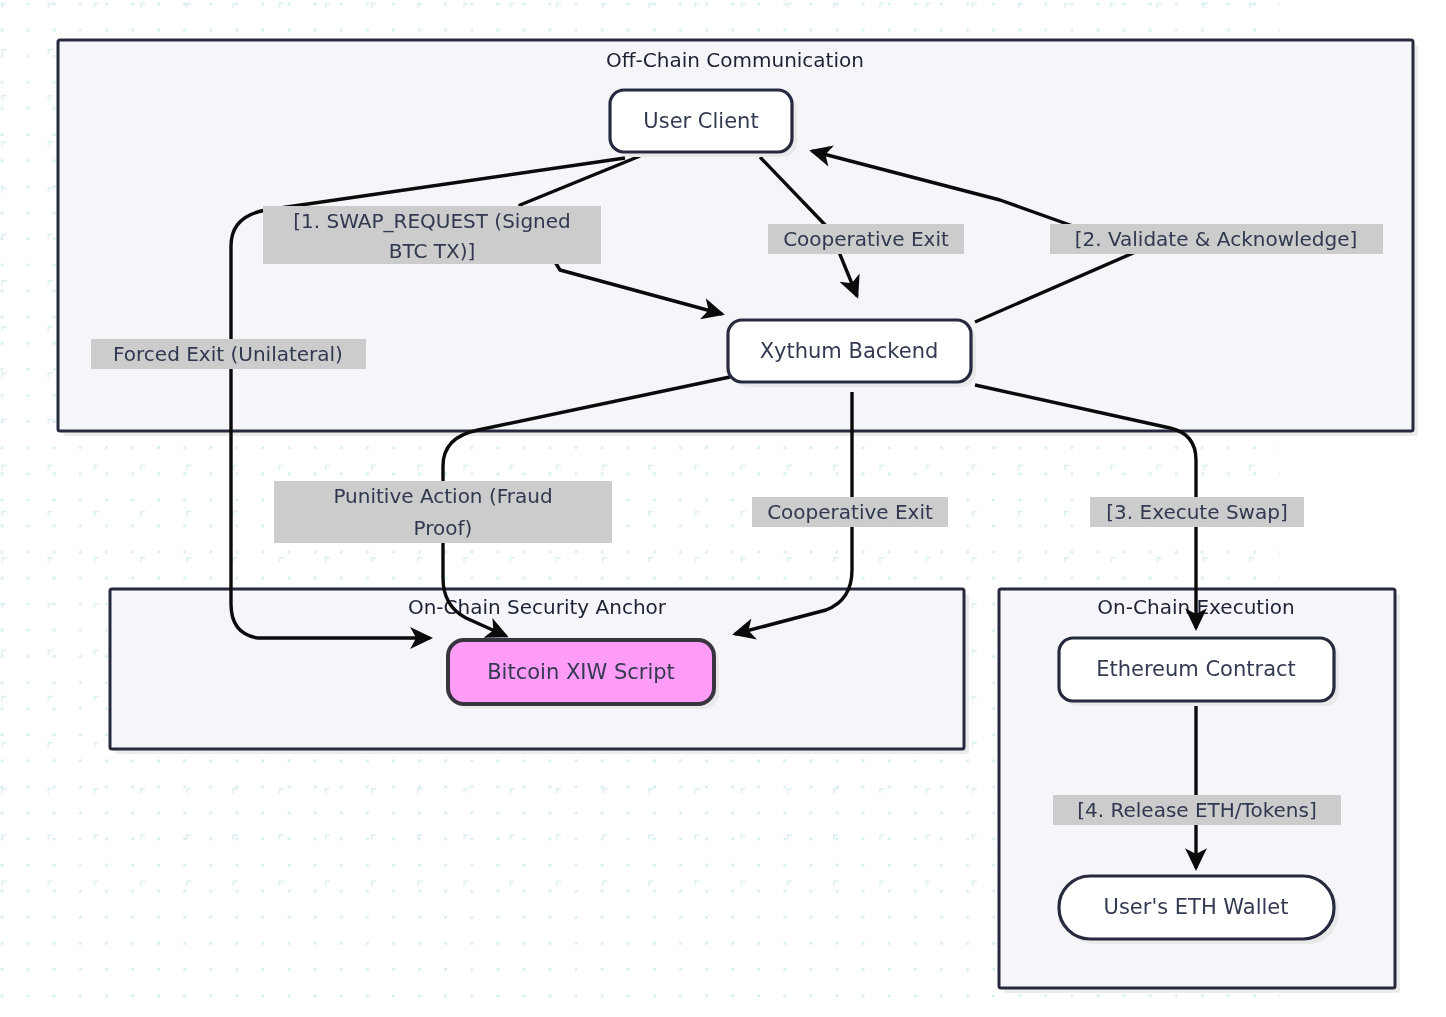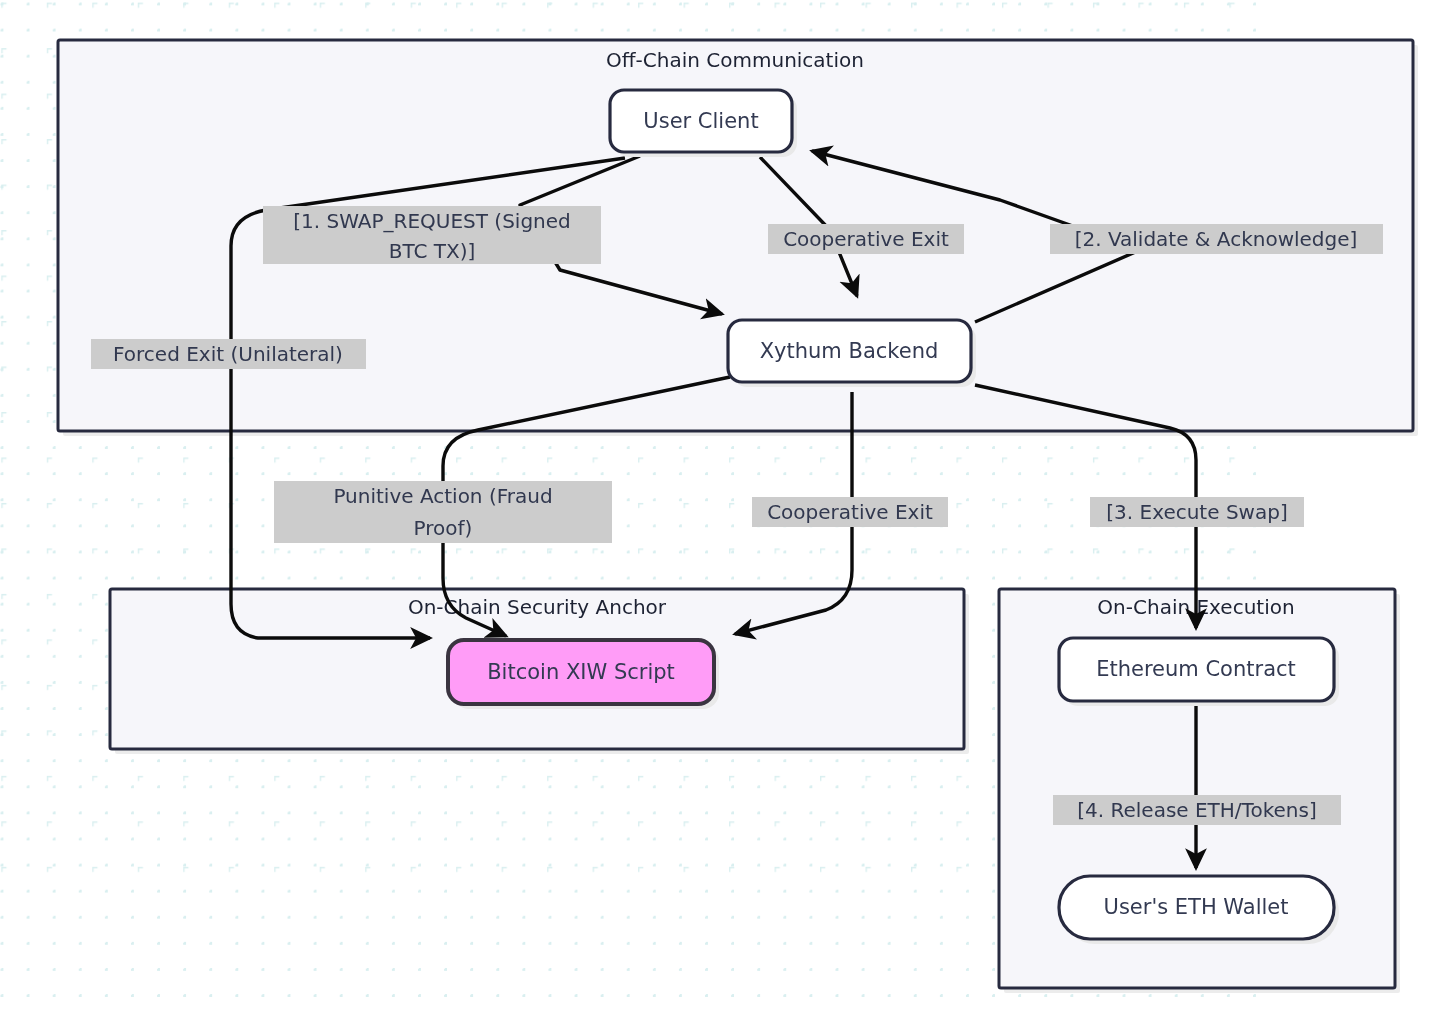--- a/index.html
+++ b/index.html
@@ -5,21 +5,21 @@
   html,body{margin:0;padding:0;}
   body{
     width:1446px;height:1017px;
     background:#ffffff;
     font-family:"DejaVu Sans", sans-serif;
     overflow:hidden;
     position:relative;
   }
   #stage{
     position:absolute;inset:0;
-    width:1260px;height:1017px;
+    width:1260px;height:1017px;padding-left:20px;
   }
   
   #bg-grid{
     position:absolute;inset:0;
     background-color:#ffffff;
     background-image:
       radial-gradient(circle at 1.6px 1.6px, #d9eff0 1.5px, transparent 1.6px);
     background-size:26.1px 26.1px;
     background-position:0.5px 2.5px;
   }

